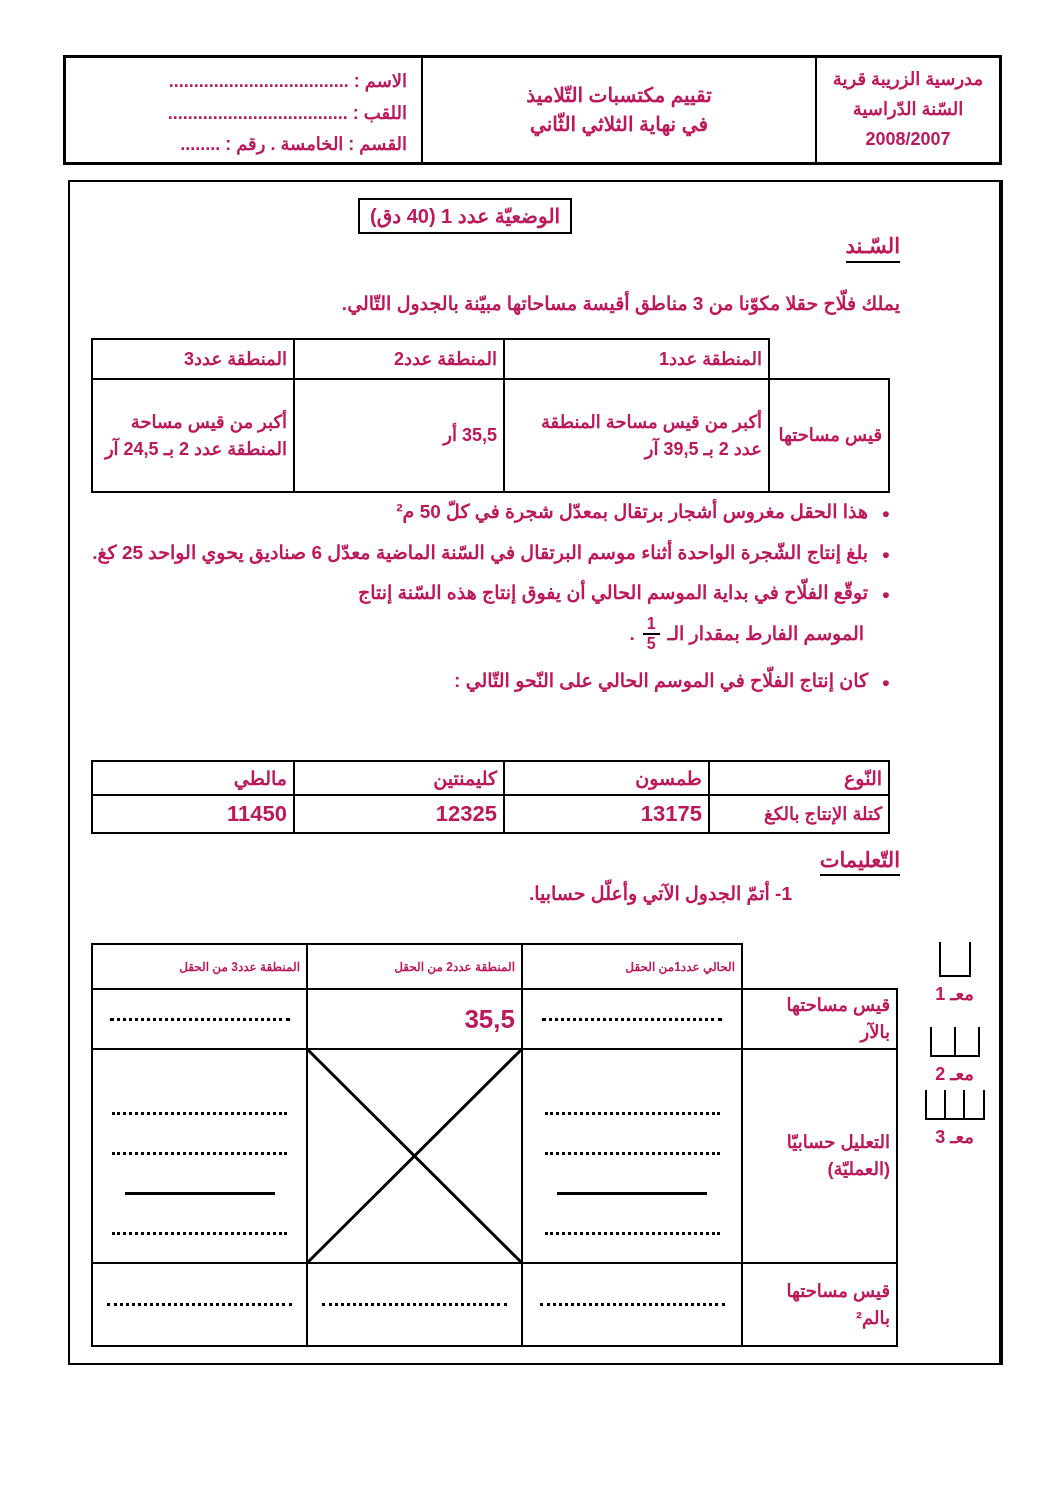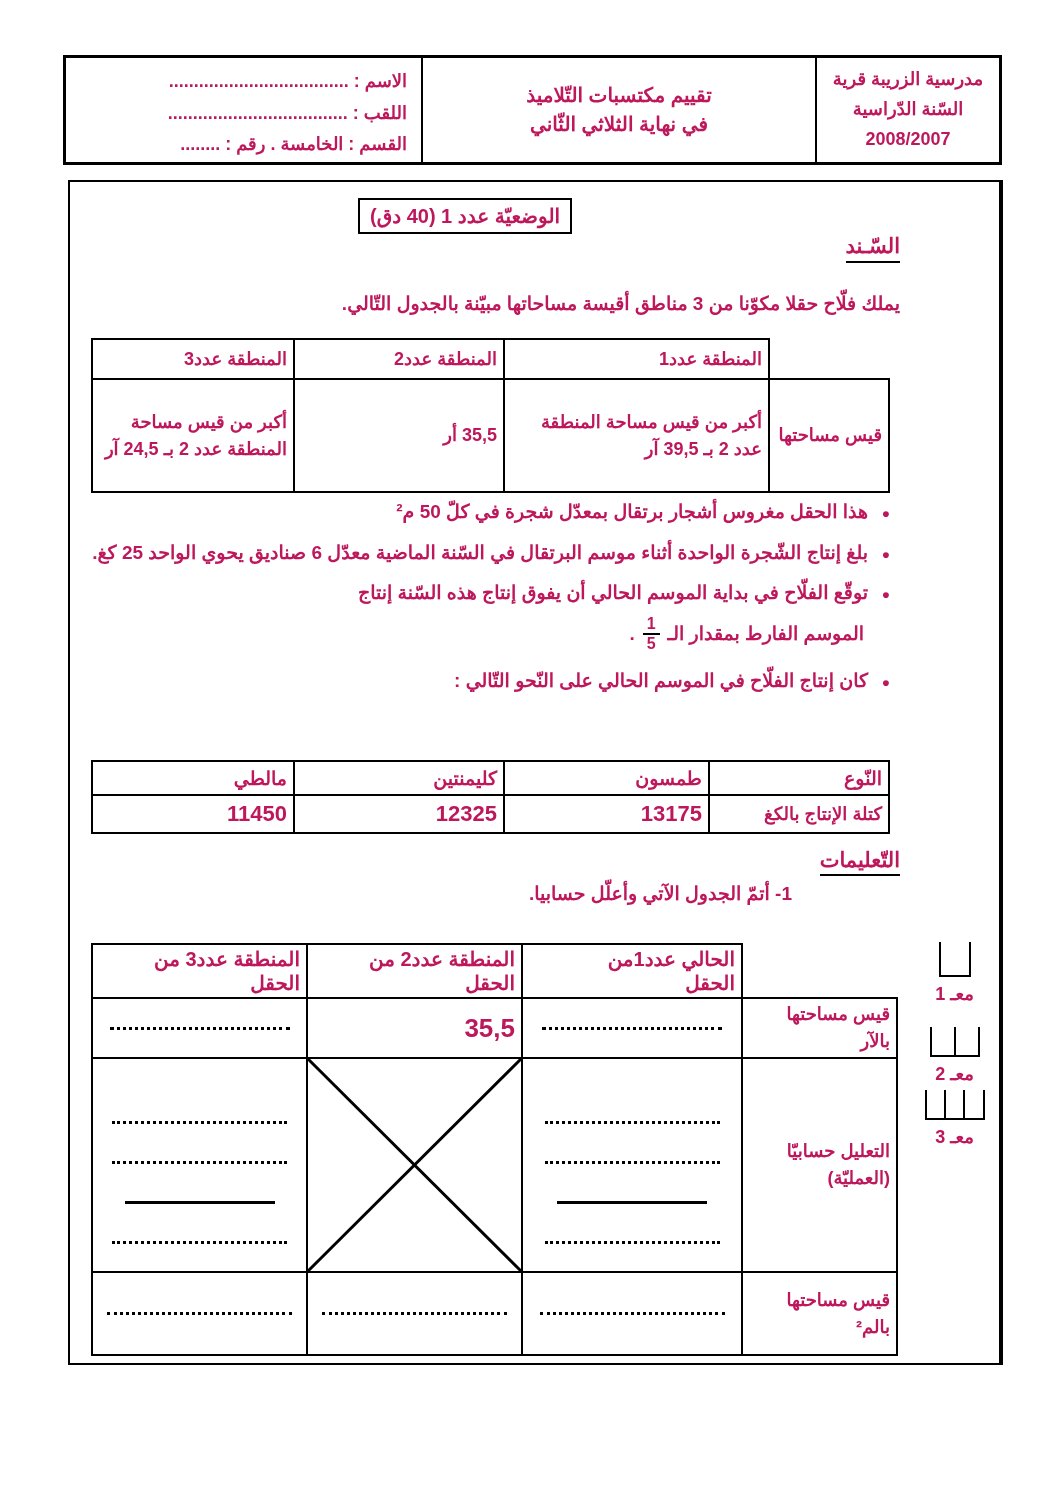--- a/index.html
+++ b/index.html
@@ -98,21 +98,21 @@
 
   .instr-heading {
     position:absolute; top:666px; right:10px;
     font-size:21px; border-bottom:2.5px solid #000; padding-bottom:2px;
   }
   .instr-item {
     position:absolute; top:700px; right:118px; font-size:19px;
   }
 
   .table3 { position:absolute; top:761px; right:12px; }
-  .table3 .hrow td { height:38px; font-size:20px;padding-left:32px; }
+  .table3 .hrow td { height:45px; font-size:12px;padding-left:32px; }
   .table3 td.rowlabel { font-size:18px; line-height:1.5; }
   .table3 .r1 td { height:58px; }
   .table3 .r2 td { height:214px; }
   .table3 .r3 td { height:83px; }
   .val-big { font-size:26px;margin-top:20px; }
 
   .dot-line { border-bottom:3px dotted #000; height:0; margin:0 auto; }
   .solid-line { border-bottom:3px solid #000; height:0; margin:0 auto; }
   .ans-block { display:flex; flex-direction:column; gap:37px; padding-top:34px; }
   .ans-block > div { width:100%; display:block; }

